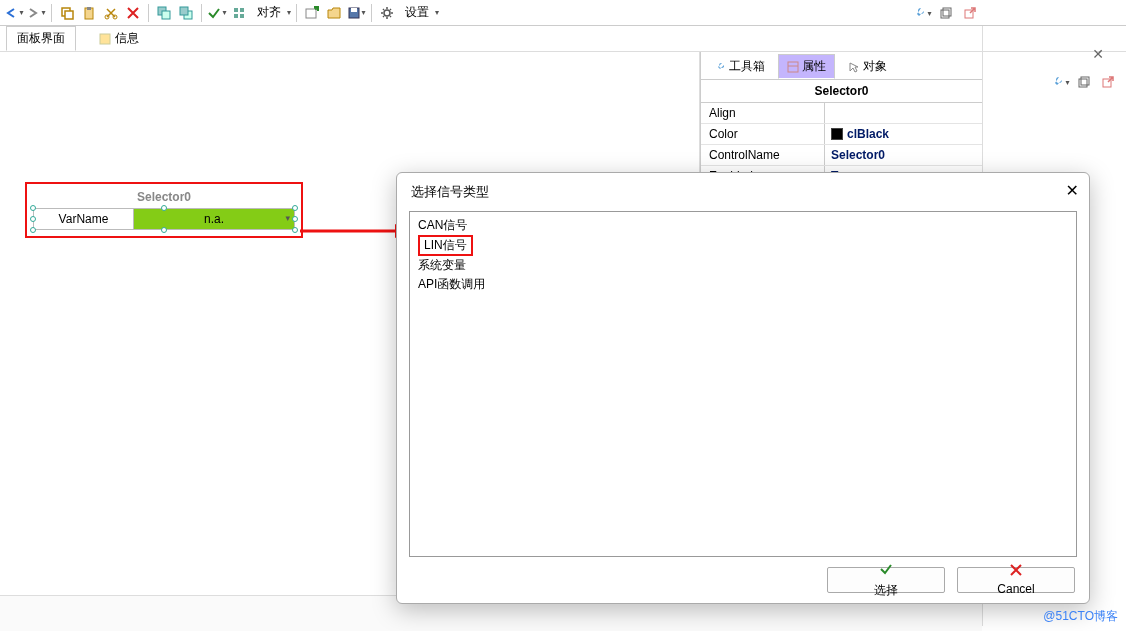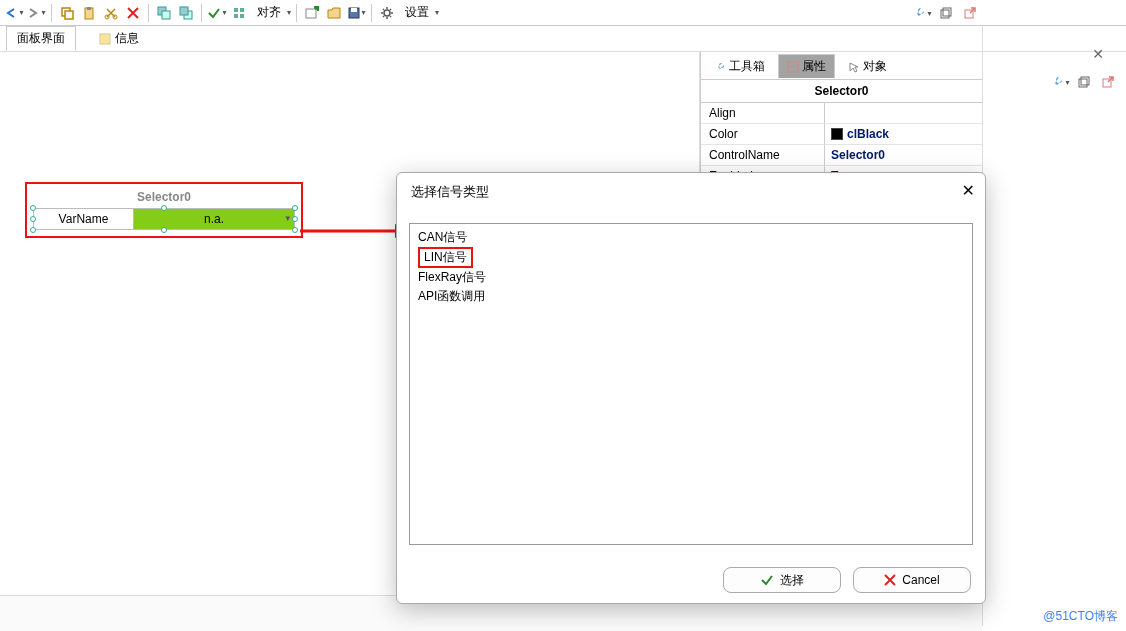--- a/index.html
+++ b/index.html
@@ -39,38 +39,38 @@
 .selector-row .val { flex:1; text-align:center; padding:3px 4px; background:#84cc16; position:relative; }
 .selector-row .dd { position:absolute; right:4px; top:4px; font-size:9px; color:#555; }
 .handle { position:absolute; width:6px; height:6px; border:1px solid #3a9; background:#fff; border-radius:50%; }
 
 
 .arrow { position:absolute; left:300px; top:164px; }
 
 
 .right-tabs { display:flex; border-bottom:1px solid #ccc; padding:2px 4px 0; gap:4px; }
 .r-tab { display:flex; align-items:center; gap:3px; padding:3px 8px; border:1px solid transparent; cursor:pointer; }
-.r-tab.active { border:1px solid #ccc; border-bottom:1px solid #fff; background:#a3a3a3; }
+.r-tab.active { border:1px solid #ccc; border-bottom:1px solid #fff; background:#c4b5fd; }
 .prop-title { text-align:center; font-weight:bold; padding:4px 0; border-bottom:1px solid #ccc; }
 .prop-grid { }
 .prop-row { display:flex; border-bottom:1px solid #e4e4e4; }
 .prop-key { width:124px; padding:3px 8px; border-right:1px solid #ccc; background:#fff; }
 .prop-val { flex:1; padding:3px 6px; color:#001a66; font-weight:bold; display:flex; align-items:center; gap:4px; position:relative; }
 .prop-val .dd2 { position:absolute; right:4px; top:3px; width:14px; height:14px; border:1px solid #aaa; text-align:center; font-size:9px; color:#555; background:#f4f4f4; }
 .swatch { width:12px; height:12px; background:#000; border:1px solid #444; }
 
 
-.modal { position:absolute; left:396px; top:172px; width:590px; height:432px; background:#fff; border:1px solid #aaa; border-radius:6px; box-shadow:0 6px 24px rgba(0,0,0,.25); display:flex; flex-direction:column; }
+.modal { position:absolute; left:396px; top:172px; width:694px; height:432px; background:#fff; border:1px solid #aaa; border-radius:6px; box-shadow:0 6px 24px rgba(0,0,0,.25); display:flex; flex-direction:column; }
 .modal-head { padding:10px 14px; font-size:13px; position:relative; }
 .modal-close { position:absolute; right:10px; top:8px; font-size:16px; cursor:pointer; }
-.modal-body { margin:12px 12px; flex:1; border:1px solid #999; padding:4px 8px; overflow:auto; }
+.modal-body { margin:0 12px; flex:1; border:1px solid #999; padding:4px 8px; overflow:auto; }
 .opt { padding:1px 0; cursor:pointer; }
 .opt.hl { border:2px solid #e11; display:inline-block; padding:0 4px; }
 .modal-foot { display:flex; justify-content:flex-end; gap:12px; padding:10px 14px; }
-.btn { width:118px; height:26px; border:1px solid #aaa; background:#fdfdfd; display:flex; align-items:center; justify-content:center; gap:6px; cursor:pointer; border-radius:8px; }
+.btn { width:118px; height:26px; border:1px solid #aaa; background:#fdfdfd; display:flex; align-items:center; justify-content:center; gap:6px; cursor:pointer; border-radius:2px;flex-direction:column; }
 
 
 .tool-right { position:absolute; right:146px; top:3px; display:flex; gap:4px; align-items:center; }
 .bottom-bar { position:absolute; left:0; bottom:0; right:144px; height:36px; border-top:1px solid #ddd; background:#fafafa; }
 
 .watermark { position:absolute; right:8px; bottom:6px; color:#3b82f6; font-size:12px; }
 </style>
 </head>
 <body>
 
@@ -313,21 +313,21 @@
   </div>
 </div>
 
 <div class="bottom-bar"></div>
 
 <div class="modal">
   <div class="modal-head">
     <span>选择信号类型</span>
     <span class="modal-close">✕</span>
   </div>
-  <div class="modal-body" id="modal-options"><div class="opt">CAN信号</div><div class="opt hl">LIN信号</div><div class="opt">FlexRay信号</div><div class="opt">API函数调用</div></div>
+  <div class="modal-body" id="modal-options"><div class="opt">CAN信号</div><div class="opt hl">LIN信号</div><div class="opt">系统变量</div><div class="opt">API函数调用</div></div>
   <div class="modal-foot">
     <div class="btn">
       <span>
           <svg width="14" height="14">
             <path d="M2 7 L6 11 L12 3" fill="none" stroke="#2a8a2a" stroke-width="2"></path>
           </svg>
         </span>
       <span>选择</span>
     </div>
     <div class="btn">

